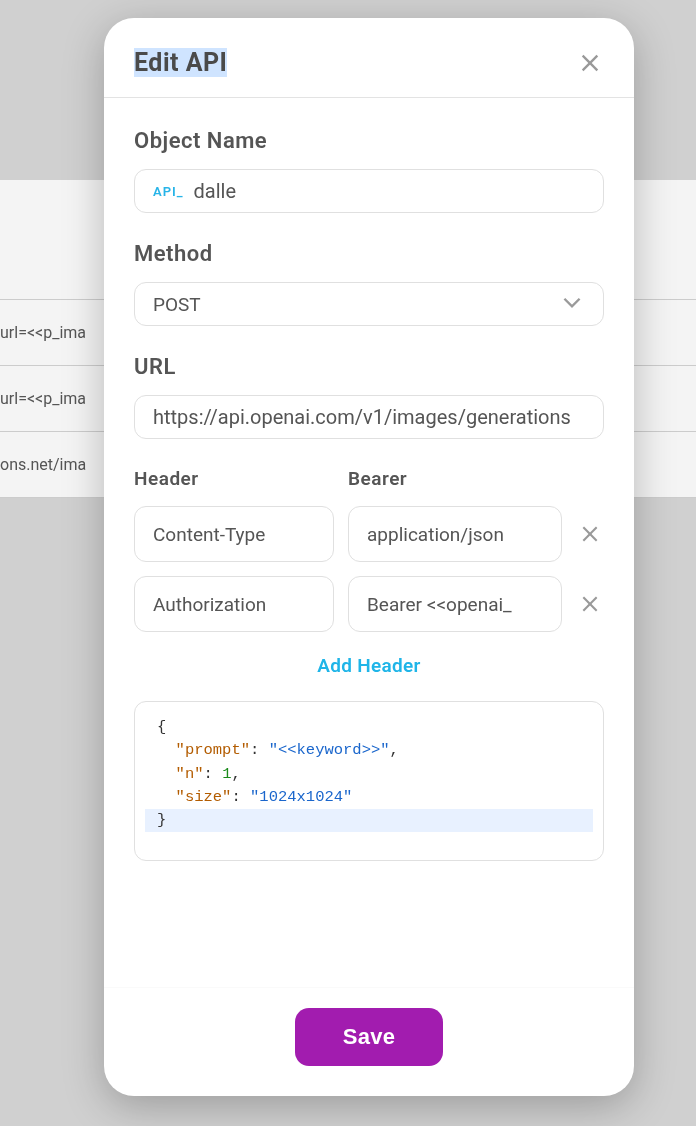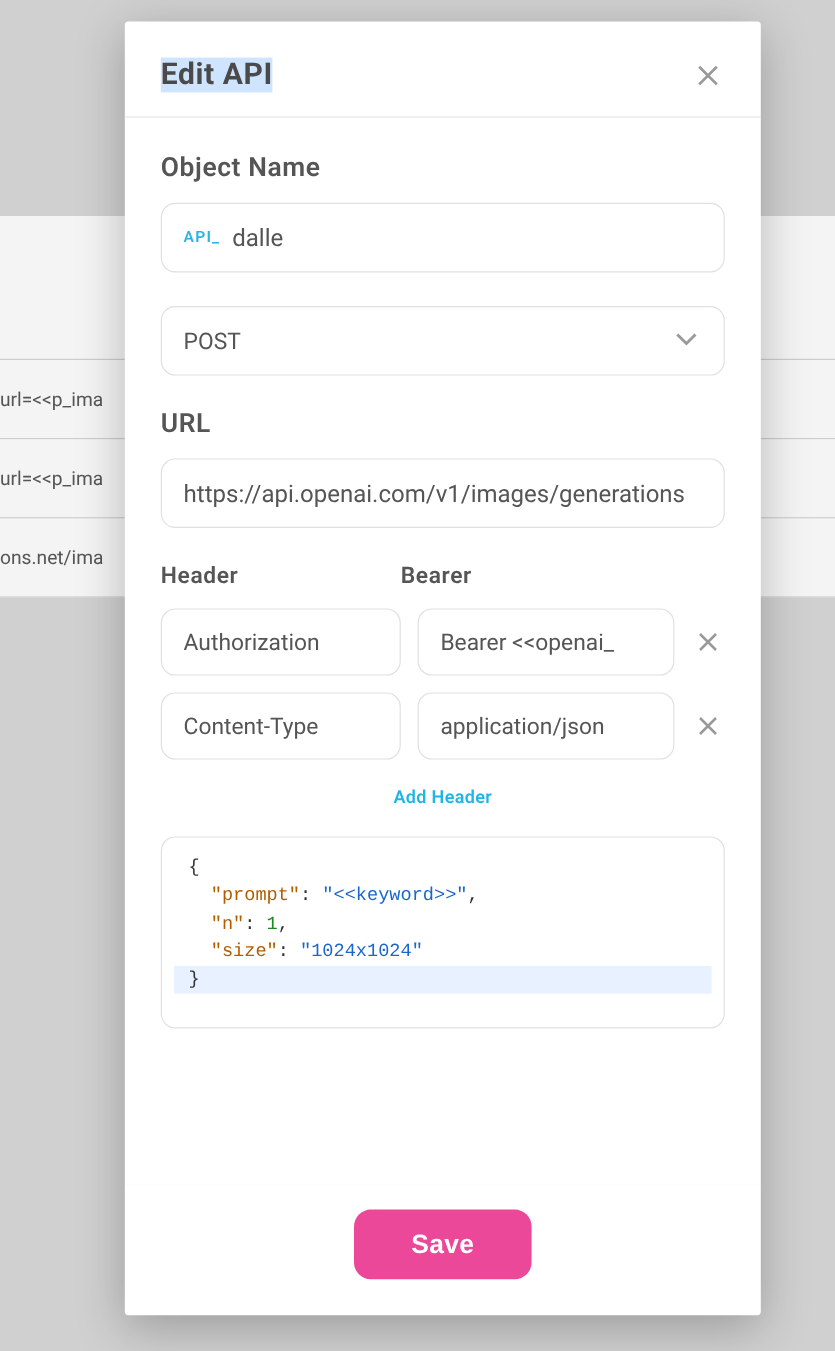--- a/index.html
+++ b/index.html
@@ -16,21 +16,21 @@
   .bg-r4 { top:432px; height:66px; }
 
   
   .modal {
     position: absolute;
     left: 104px;
     top: 18px;
     width: 530px;
     height: 1078px;
     background: #fff;
-    border-radius: 3px;
+    border-radius: 30px;
     box-shadow: 0 10px 40px rgba(0,0,0,0.25);
     display: flex;
     flex-direction: column;
   }
   .modal-header {
     display:flex; align-items:center; justify-content:space-between;
     padding: 30px 30px 20px 30px;
     border-bottom:1px solid #e3e3e3;
   }
   .modal-title {
@@ -49,58 +49,58 @@
 
   .field-label {
     font-size:22px; font-weight:600; color:#555; letter-spacing:0.5px;
     margin-bottom:16px; margin-top:6px;
   }
 
   .text-input, .select-wrap {
     width:100%;
     border:1px solid #e0e0e0;
     border-radius:12px;
-    height:58px;
+    height:44px;
     display:flex;
     align-items:center;
     padding:0 18px;
     font-size:19px;
     color:#555;
     margin-bottom:28px;
     background:#fff;
   }
   .text-input input {
     border:none; outline:none; font-size:20px; color:#555; flex:1; background:transparent; font-family:inherit;
   }
   .prefix { color:#27b4e8; font-size:13px; font-weight:600; letter-spacing:1px; margin-right:10px; }
 
   .select-wrap { justify-content:space-between; cursor:pointer; }
   .chev { color:#9a9a9a; }
   .chev svg { width:26px; height:26px; stroke:#9a9a9a; stroke-width:2.2; fill:none; }
 
   .url-input { margin-bottom:28px; }
 
   .headers-section { margin-top:4px; }
-  .hdr-cols { display:flex; }
+  .hdr-cols { display:flex; gap:14px; }
   .hdr-col-label { flex:0 0 200px; font-size:19px; font-weight:600; color:#555; letter-spacing:0.5px; margin-bottom:16px; }
   .hdr-col-label.val { flex:1; }
 
   .hdr-row { display:flex; align-items:center; gap:14px; margin-bottom:14px; }
   .hdr-box {
     border:1px solid #e0e0e0; border-radius:12px; height:56px;
     display:flex; align-items:center; padding:0 18px; font-size:19px; color:#555;
   }
   .hdr-box input { border:none; outline:none; width:100%; font-size:19px; color:#555; background:transparent; font-family:inherit; text-overflow:ellipsis; }
   .hdr-key { flex:0 0 200px; }
   .hdr-val { flex:1; }
   .hdr-del { flex:0 0 28px; height:28px; color:#aaa; cursor:pointer; display:flex; align-items:center; justify-content:center; }
   .hdr-del svg { width:20px; height:20px; stroke:#999; stroke-width:2.5; }
 
   .add-header {
-    text-align:center; color:#1fb5e8; font-weight:600; font-size:15px;
+    text-align:center; color:#1fb5e8; font-weight:600; font-size:19px;
     margin-top:22px; margin-bottom:24px; cursor:pointer; letter-spacing:0.3px;
   }
 
   .body-section .field-label { margin-bottom:16px; }
   .code-box {
     border:1px solid #e0e0e0; border-radius:12px; height:160px;
     padding:14px 10px; overflow:hidden;
     font-family: Menlo, Consolas, "Courier New", monospace;
     font-size:15.5px; line-height:1.5; color:#333;
     position:relative; background:#fff;
@@ -111,21 +111,21 @@
   .code-num { color:#1a8a1a; }
   .hl-line { background:#e8f1ff; }
 
   .modal-footer {
     flex:0 0 auto;
     padding: 20px 0 30px 0;
     display:flex; justify-content:center;
     border-top:1px solid rgba(0,0,0,0.02);
   }
   .save-btn {
-    background:#ec4899; color:#fff; font-size:22px; font-weight:700;
+    background:#a21caf; color:#fff; font-size:22px; font-weight:700;
     border:none; border-radius:14px; padding:16px 48px; cursor:pointer;
     letter-spacing:0.3px;
   }
 </style>
 </head>
 <body>
 
 <div class="bg-rows">
   <div class="bg-white bg-r1"></div>
   <div class="bg-white bg-r2">
@@ -152,20 +152,21 @@
   </div>
 
   <div class="modal-body">
 
     <div class="field-label">Object Name</div>
     <div class="text-input">
       <span class="prefix">API_</span>
       <input type="text" value="dalle" style="">
     </div>
 
+    <div class="field-label">Method</div>
     <div class="select-wrap">
       <span>POST</span>
       <span class="chev">
         <svg viewBox="0 0 24 24">
             <polyline points="5 9 12 16 19 9"></polyline>
           </svg>
       </span>
     </div>
 
     <div class="field-label">URL</div>
@@ -174,39 +175,39 @@
     </div>
 
     <div class="headers-section">
       <div class="hdr-cols">
         <div class="hdr-col-label">Header</div>
         <div class="hdr-col-label val">Bearer</div>
       </div>
 
       <div class="hdr-row">
         <div class="hdr-box hdr-key">
-          <input type="text" value="Authorization" style="">
+          <input type="text" value="Content-Type" style="">
         </div>
         <div class="hdr-box hdr-val">
-          <input type="text" value="Bearer &lt;&lt;openai_" style="">
+          <input type="text" value="application/json" style="">
         </div>
         <span class="hdr-del">
           <svg viewBox="0 0 24 24">
               <line x1="4" y1="4" x2="20" y2="20"></line>
               <line x1="20" y1="4" x2="4" y2="20"></line>
             </svg>
         </span>
       </div>
 
       <div class="hdr-row">
         <div class="hdr-box hdr-key">
-          <input type="text" value="Content-Type" style="">
+          <input type="text" value="Authorization" style="">
         </div>
         <div class="hdr-box hdr-val">
-          <input type="text" value="application/json" style="">
+          <input type="text" value="Bearer &lt;&lt;openai_" style="">
         </div>
         <span class="hdr-del">
           <svg viewBox="0 0 24 24">
               <line x1="4" y1="4" x2="20" y2="20"></line>
               <line x1="20" y1="4" x2="4" y2="20"></line>
             </svg>
         </span>
       </div>
 
       <div class="add-header">Add Header</div>

